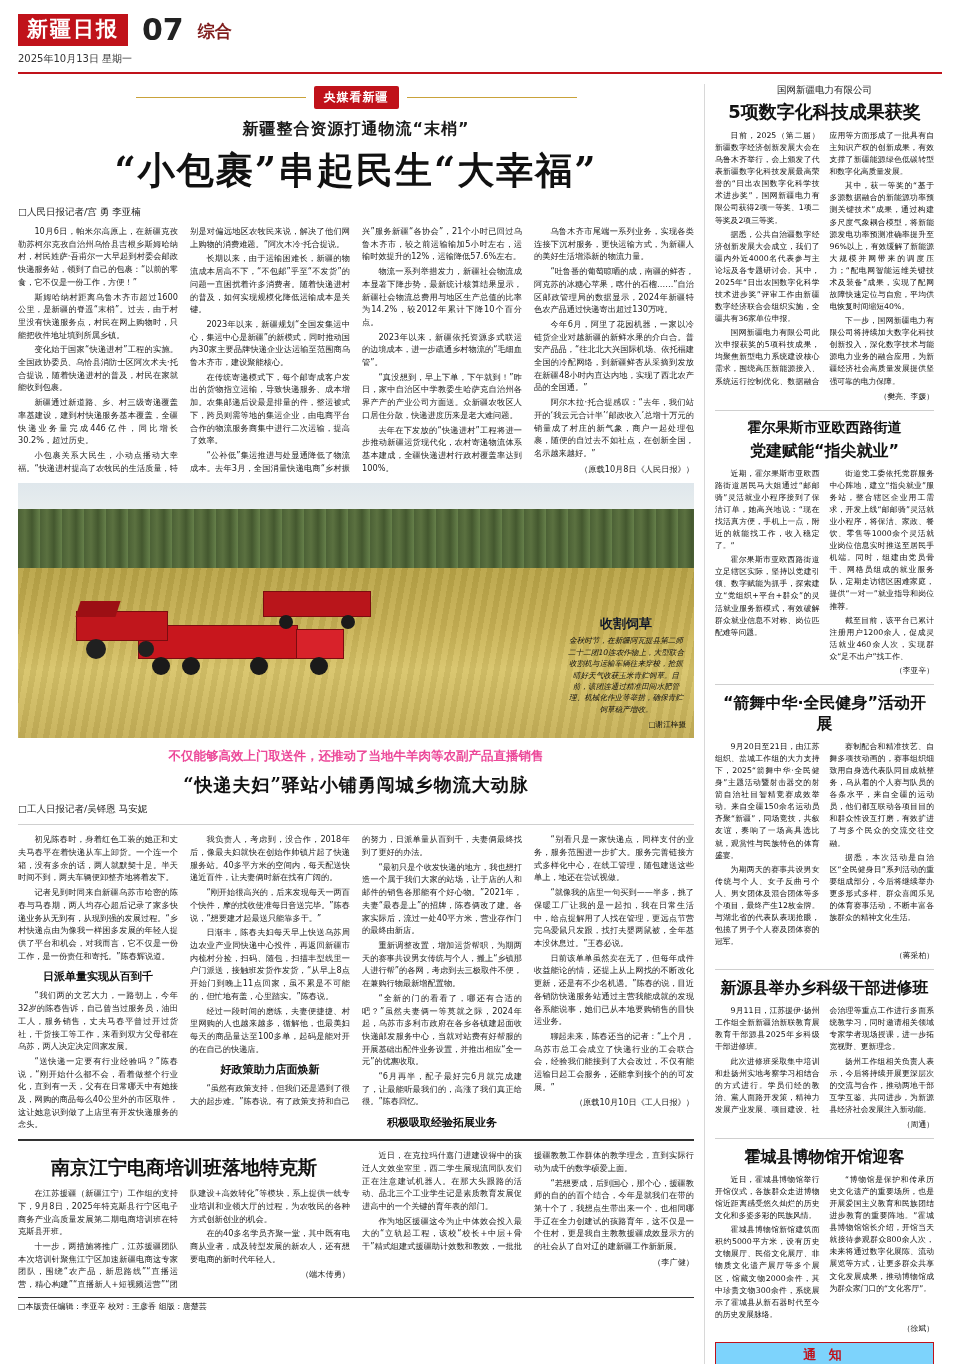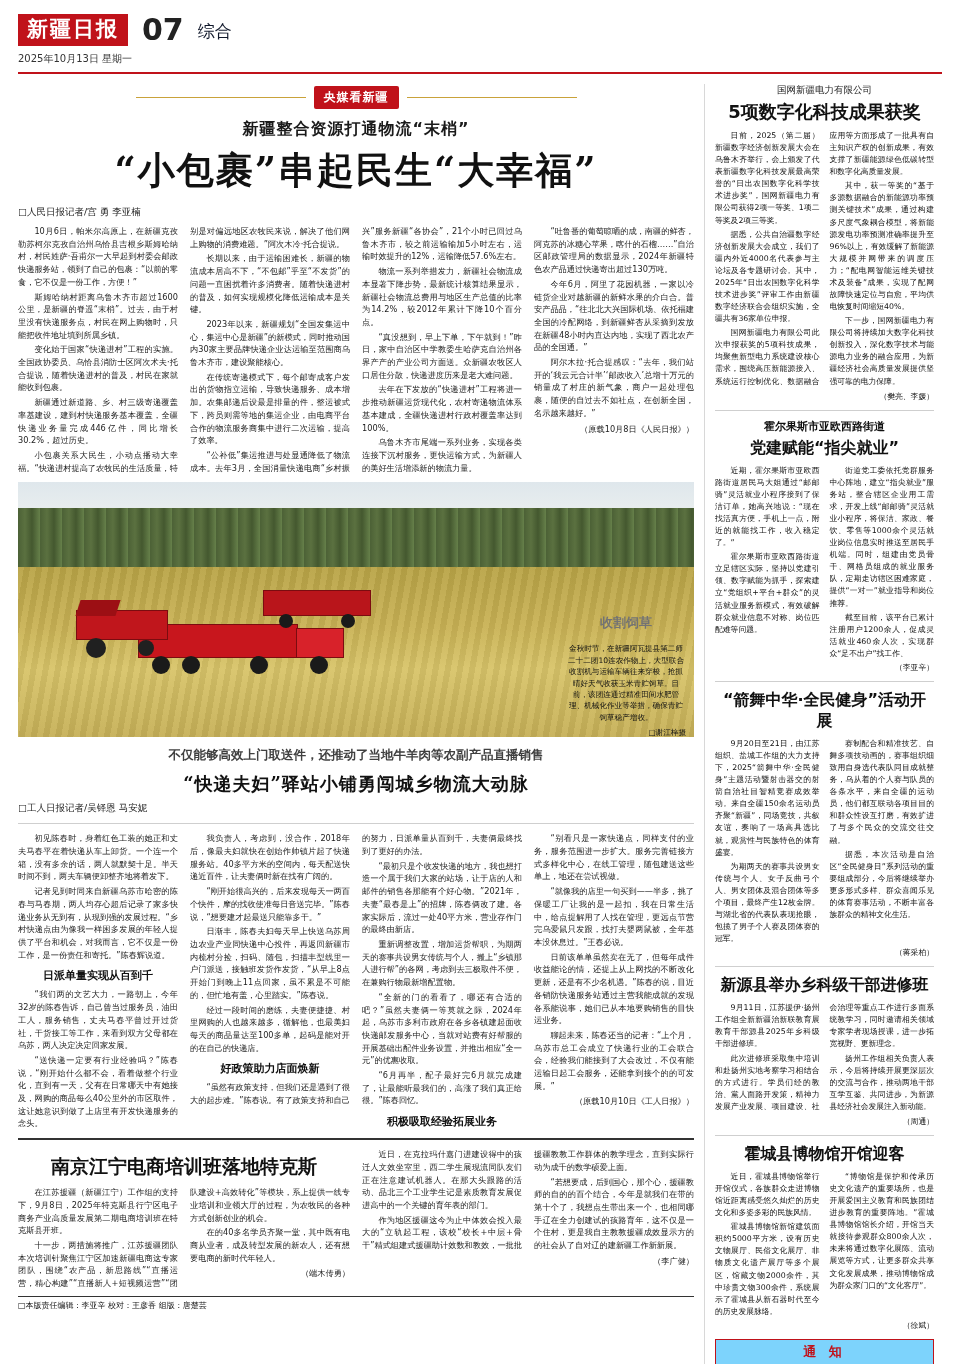--- a/index.html
+++ b/index.html
@@ -15,21 +15,21 @@
   .page { position:relative; width:960px; height:1364px; padding: 14px 18px 8px 18px; }
 
   
   .masthead { display:flex; align-items:flex-start; gap:10px; border-bottom:2px solid #c0121a; padding-bottom:6px; }
   .logo {
     background:#c0121a; color:#fff; font-weight:bold; font-size:21px;
     padding:5px 9px 6px 9px; letter-spacing:2px; line-height:1;
     font-family:"DejaVu Sans","Liberation Sans",sans-serif;
   }
   .pagenum { font-size:30px; font-weight:bold; color:#222; line-height:1; padding:0 6px; }
-  .section-name { font-size:17px; font-weight:normal; color:#0f172a; align-self:flex-start; padding-top:6px; }
+  .section-name { font-size:17px; font-weight:bold; color:#7f1d1d; align-self:flex-start; padding-top:6px; }
   .date-line { font-size:10px; color:#333; margin-top:6px; }
   .mast-col { display:flex; flex-direction:column; }
   .mast-row1 { display:flex; align-items:center; gap:8px; }
 
   
   .body-wrap { display:flex; gap:10px; margin-top:10px; }
   .left-zone { width: 676px; }
   .right-zone { width: 230px; border-left:1px solid #d8d8d8; padding-left:10px; }
 
   
@@ -55,34 +55,34 @@
   .treeline { position:absolute; left:0; right:0; top:10%; height:26%; background:
      repeating-linear-gradient(90deg,#4c6136 0px,#5b7140 7px,#44582f 14px,#66804a 22px);
      filter:blur(0.4px);}
   .field { position:absolute; left:0; right:0; top:33%; bottom:0;
      background:linear-gradient(#b9a447,#c9b255 35%,#d8c469 60%,#c6b058);}
   .field-rows { position:absolute; left:0; right:0; top:33%; bottom:0;
      background:repeating-linear-gradient(100deg, rgba(255,255,255,0.05) 0 6px, rgba(0,0,0,0.05) 6px 12px);}
   .truck { position:absolute; }
   .truck-body { background:#c8161d; border:1px solid #7b0c10;}
   .caption-vert { position:absolute; right:6px; top:-2px; }
-  .cap-title { font-size:13px; font-weight:bold; color:#737373; }
+  .cap-title { font-size:13px; font-weight:bold; color:#0f172a; }
   .cap-text { font-size:7.6px; line-height:1.5; color:#111; }
 
   .headline-2 { text-align:center; font-size:18px; font-weight:bold; letter-spacing:1px; margin:8px 0 6px 0; font-family:"DejaVu Serif","Liberation Serif",serif;}
-  .lead-2 { text-align:center; font-size:12.5px; font-weight:bold; color:#404040; margin-top:10px;}
+  .lead-2 { text-align:center; font-size:12.5px; font-weight:bold; color:#ec4899; margin-top:10px;}
 
   hr.thin { border:0; border-top:1px solid #cfcfcf; margin:8px 0; }
   hr.thick { border:0; border-top:2px solid #333; margin:8px 0; }
 
   
   .r-org { text-align:center; font-size:9.5px; color:#222; margin-bottom:3px;}
   .r-h1 { text-align:center; font-size:18px; font-weight:bold; margin:2px 0 6px 0;}
   .r-h2 { text-align:center; font-size:16px; font-weight:bold; margin:4px 0 6px 0;}
-  .r-sub { text-align:center; font-size:11px; font-weight:bold; margin:6px 0 3px 0;}
+  .r-sub { text-align:center; font-size:14px; font-weight:bold; margin:6px 0 3px 0;}
   .r-body { font-size:7.8px; line-height:1.55; text-align:justify; column-count:2; column-gap:10px;}
   .r-body p { margin:0 0 2px 0; text-indent:2em;}
   .r-sign { text-align:right; font-size:7.8px; margin-top:2px;}
 
   
   .notice { border:1px solid #c0121a; margin-top:8px; }
   .notice-h { background:#7dd3fc; color:#c0121a; text-align:center; font-weight:bold; font-size:13px; padding:3px 0; letter-spacing:4px;}
   .notice-b { font-size:7.6px; line-height:1.55; padding:5px 6px; text-align:justify;}
 
   
@@ -127,20 +127,21 @@
         <p>10月6日，帕米尔高原上，在新疆克孜勒苏柯尔克孜自治州乌恰县吉根乡斯姆哈纳村，村民姓萨·吾甫尔一大早起到村委会邮政快递服务站，领到了自己的包裹：“以前的零食，它不仅是一份工作，方便！”</p>
         <p>斯姆哈纳村距离乌鲁木齐市超过1600公里，是新疆的脊遥“末梢”。过去，由于村里没有快递服务点，村民在网上购物时，只能把收件地址填到所属乡镇。</p>
         <p>变化始于国家“快递进村”工程的实施。全国政协委员、乌恰县消防士区阿次术夫·托合提说，随着快递进村的普及，村民在家就能收到包裹。</p>
         <p>新疆通过新道路、乡、村三级寄递覆盖率基建设，建到村快递服务基本覆盖，全疆快递业务量完成446亿件，同比增长30.2%，超过历史。</p>
         <p>小包裹关系大民生，小动点播动大幸福。“快递进村提高了农牧民的生活质量，特别是对偏远地区农牧民来说，解决了他们网上购物的消费难题。”阿次木冷·托合提说。</p>
         <p>长期以来，由于运输困难长，新疆的物流成本居高不下，“不包邮”乎至“不发货”的问题一直困扰着许多消费者。随着快递进村的普及，如何实现规模化降低运输成本是关键。</p>
         <p>2023年以来，新疆规划“全国发集运中心，集运中心是新疆”的新模式，同时推动国内30家主要品牌快递企业达运输至范围商乌鲁木齐市，建设聚能核心。</p>
         <p>在传统寄递模式下，每个邮寄成客户发出的货物指立运输，导致快递服务、成本增加。农集邮递后设最是排量的件，整运被式下，跨员则需等地的集运企业，由电商平台合作的物流服务商集中进行二次运输，提高了效率。</p>
         <p>“公补低”集运推进与处显通降低了物流成本。去年3月，全国消量快递电商“乡村振兴”服务新疆“各协会”，21个小时已回过乌鲁木齐市，较之前运输输加5小时左右，运输时效提升的12%，运输降低57.6%左右。</p>
         <p>物流一系列举措发力，新疆社会物流成本显著下降步势，最新统计核算结果显示，新疆社会物流总费用与地区生产总值的比率为14.2%，较2012年累计下降10个百分点。</p>
+        <p>2023年以来，新疆依托资源多式联运的边境成本，进一步疏通乡村物流的“毛细血管”。</p>
         <p>“真没想到，早上下单，下午就到！”昨日，家中自治区中学教委生哈萨克自治州各界产产的产业公司方面送。众新疆农牧区人口居住分散，快递进度历来是老大难问题。</p>
         <p>去年在下发放的“快递进村”工程将进一步推动新疆运货现代化，农村寄递物流体系基本建成，全疆快递进村行政村覆盖率达到100%。</p>
         <p>乌鲁木齐市尾端一系列业务，实现各类连接下沉村服务，更快运输方式，为新疆人的美好生活增添新的物流力量。</p>
         <p>“吐鲁番的葡萄晾晒的成，南疆的鲜杏，阿克苏的冰糖心苹果，喀什的石榴……”自治区邮政管理局的数据显示，2024年新疆特色农产品通过快递寄出超过130万吨。</p>
         <p>今年6月，阿里了花园机器，一家以冷链货企业对越新疆的新鲜水果的介白合。普安产品品，“往北北大兴国际机场、依托福建全国的冷配网络，到新疆鲜杏从采摘到发放在新疆48小时内直达内地，实现了西北农产品的全国通。”</p>
         <p>阿尔木拉·托合提感叹：“去年，我们站开的‘我云元合计半’‘邮政收入’总增十万元的销量成了村庄的新气象，商户一起处理包裹，随便的自过去不如社点，在创新全国，名示越来越好。”</p>
         <div class="src">（原载10月8日《人民日报》）</div>
       </div>
 
       <div class="photo-block">
@@ -165,21 +166,21 @@
             <div style="position:absolute;left:62px;top:40px;width:16px;height:16px;border-radius:50%;background:#202020;"></div>
           </div>
           <div class="truck" style="left:245px; top:108px; width:110px; height:40px;">
             <div class="truck-body" style="position:absolute;left:0;top:0;width:108px;height:26px;background:#b9151b;"></div>
             <div style="position:absolute;left:16px;top:24px;width:14px;height:14px;border-radius:50%;background:#1a1a1a;"></div>
             <div style="position:absolute;left:78px;top:24px;width:14px;height:14px;border-radius:50%;background:#1a1a1a;"></div>
           </div>
 
           <div class="caption-vert" style="position:absolute; right:8px; top:132px; text-align:center; width:120px;">
             <div class="cap-title">收割饲草</div>
-            <div class="cap-text" style="margin-top:11px;">金秋时节，在新疆阿瓦提县第二师二十二团10连农作物上，大型联合收割机与运输车辆往来穿梭，抢抓晴好天气收获玉米青贮饲草。目前，该团连通过精准田间水肥管理、机械化作业等举措，确保青贮饲草稳产增收。</div>
+            <div class="cap-text" style="margin-top:2px;font-style:italic;">金秋时节，在新疆阿瓦提县第二师二十二团10连农作物上，大型联合收割机与运输车辆往来穿梭，抢抓晴好天气收获玉米青贮饲草。目前，该团连通过精准田间水肥管理、机械化作业等举措，确保青贮饲草稳产增收。</div>
             <div class="cap-text" style="margin-top:4px;text-align:right;">□谢江梓摄</div>
           </div>
         </div>
       </div>
 
       <div class="lead-2">不仅能够高效上门取送件，还推动了当地牛羊肉等农副产品直播销售</div>
       <div class="headline-2">“快递夫妇”驿站小铺勇闯城乡物流大动脉</div>
       <div class="byline">□工人日报记者/吴铎恩  马安妮</div>
       <hr class="thin">
 

